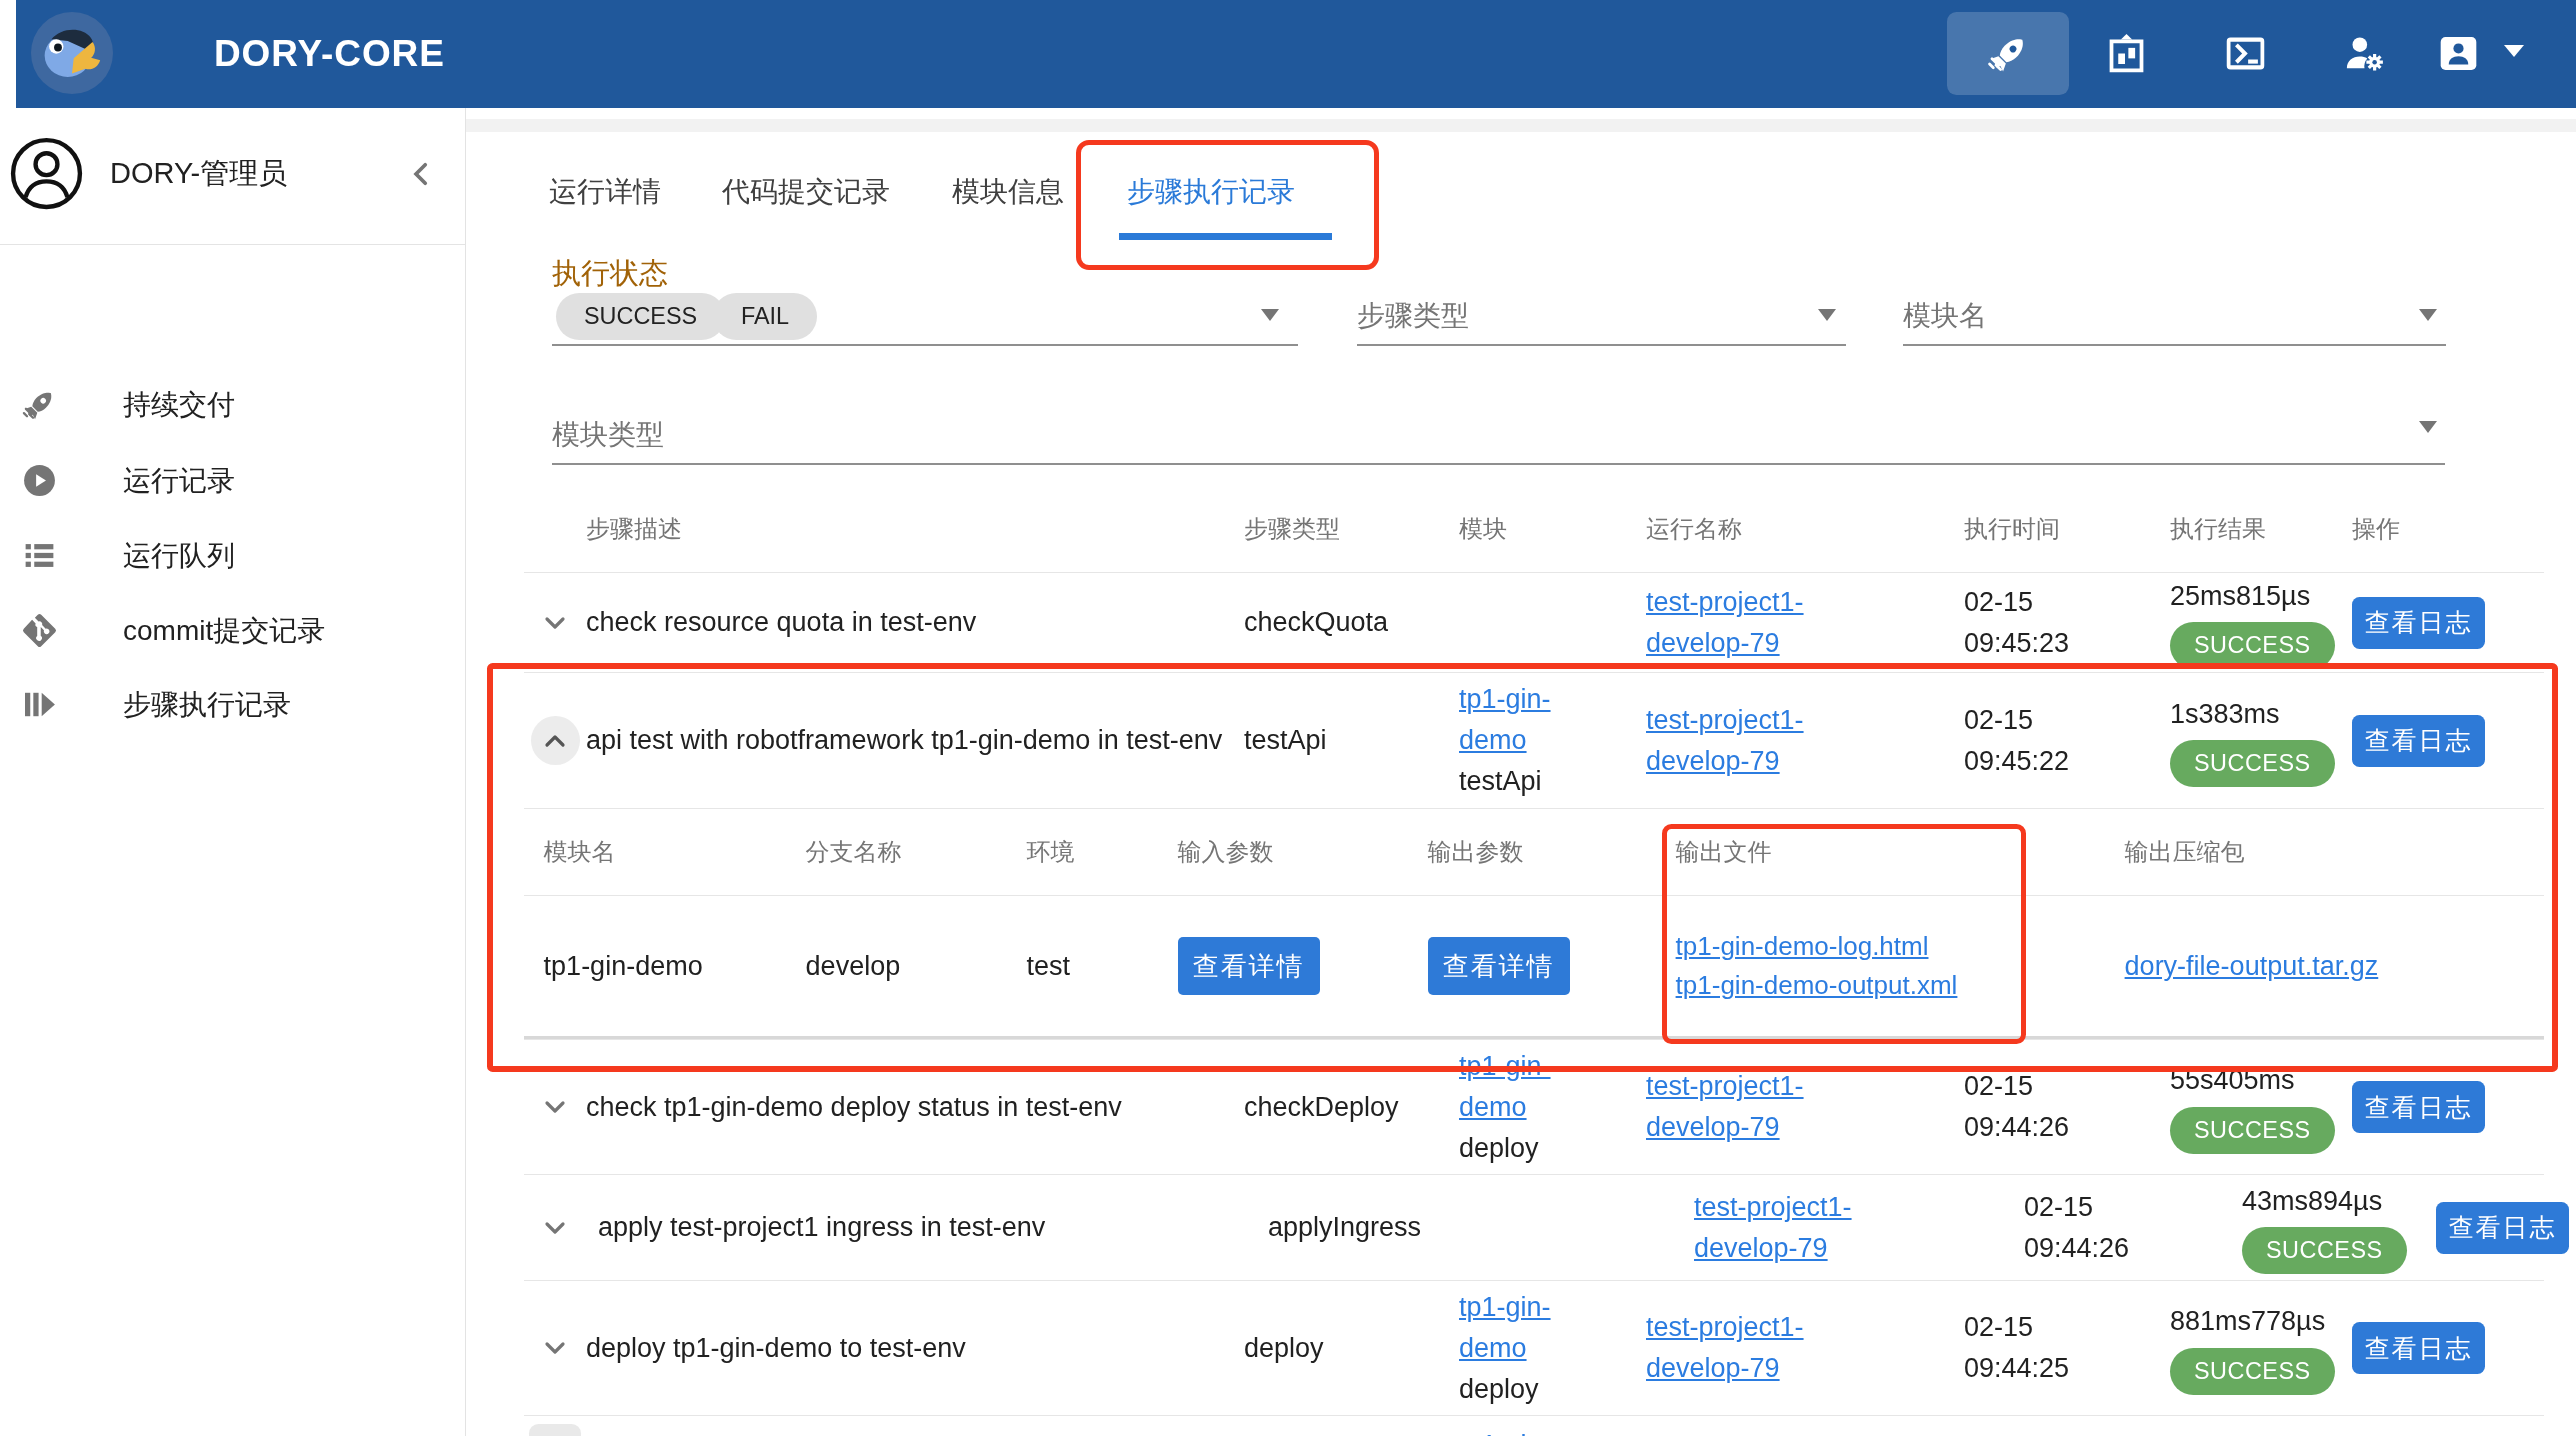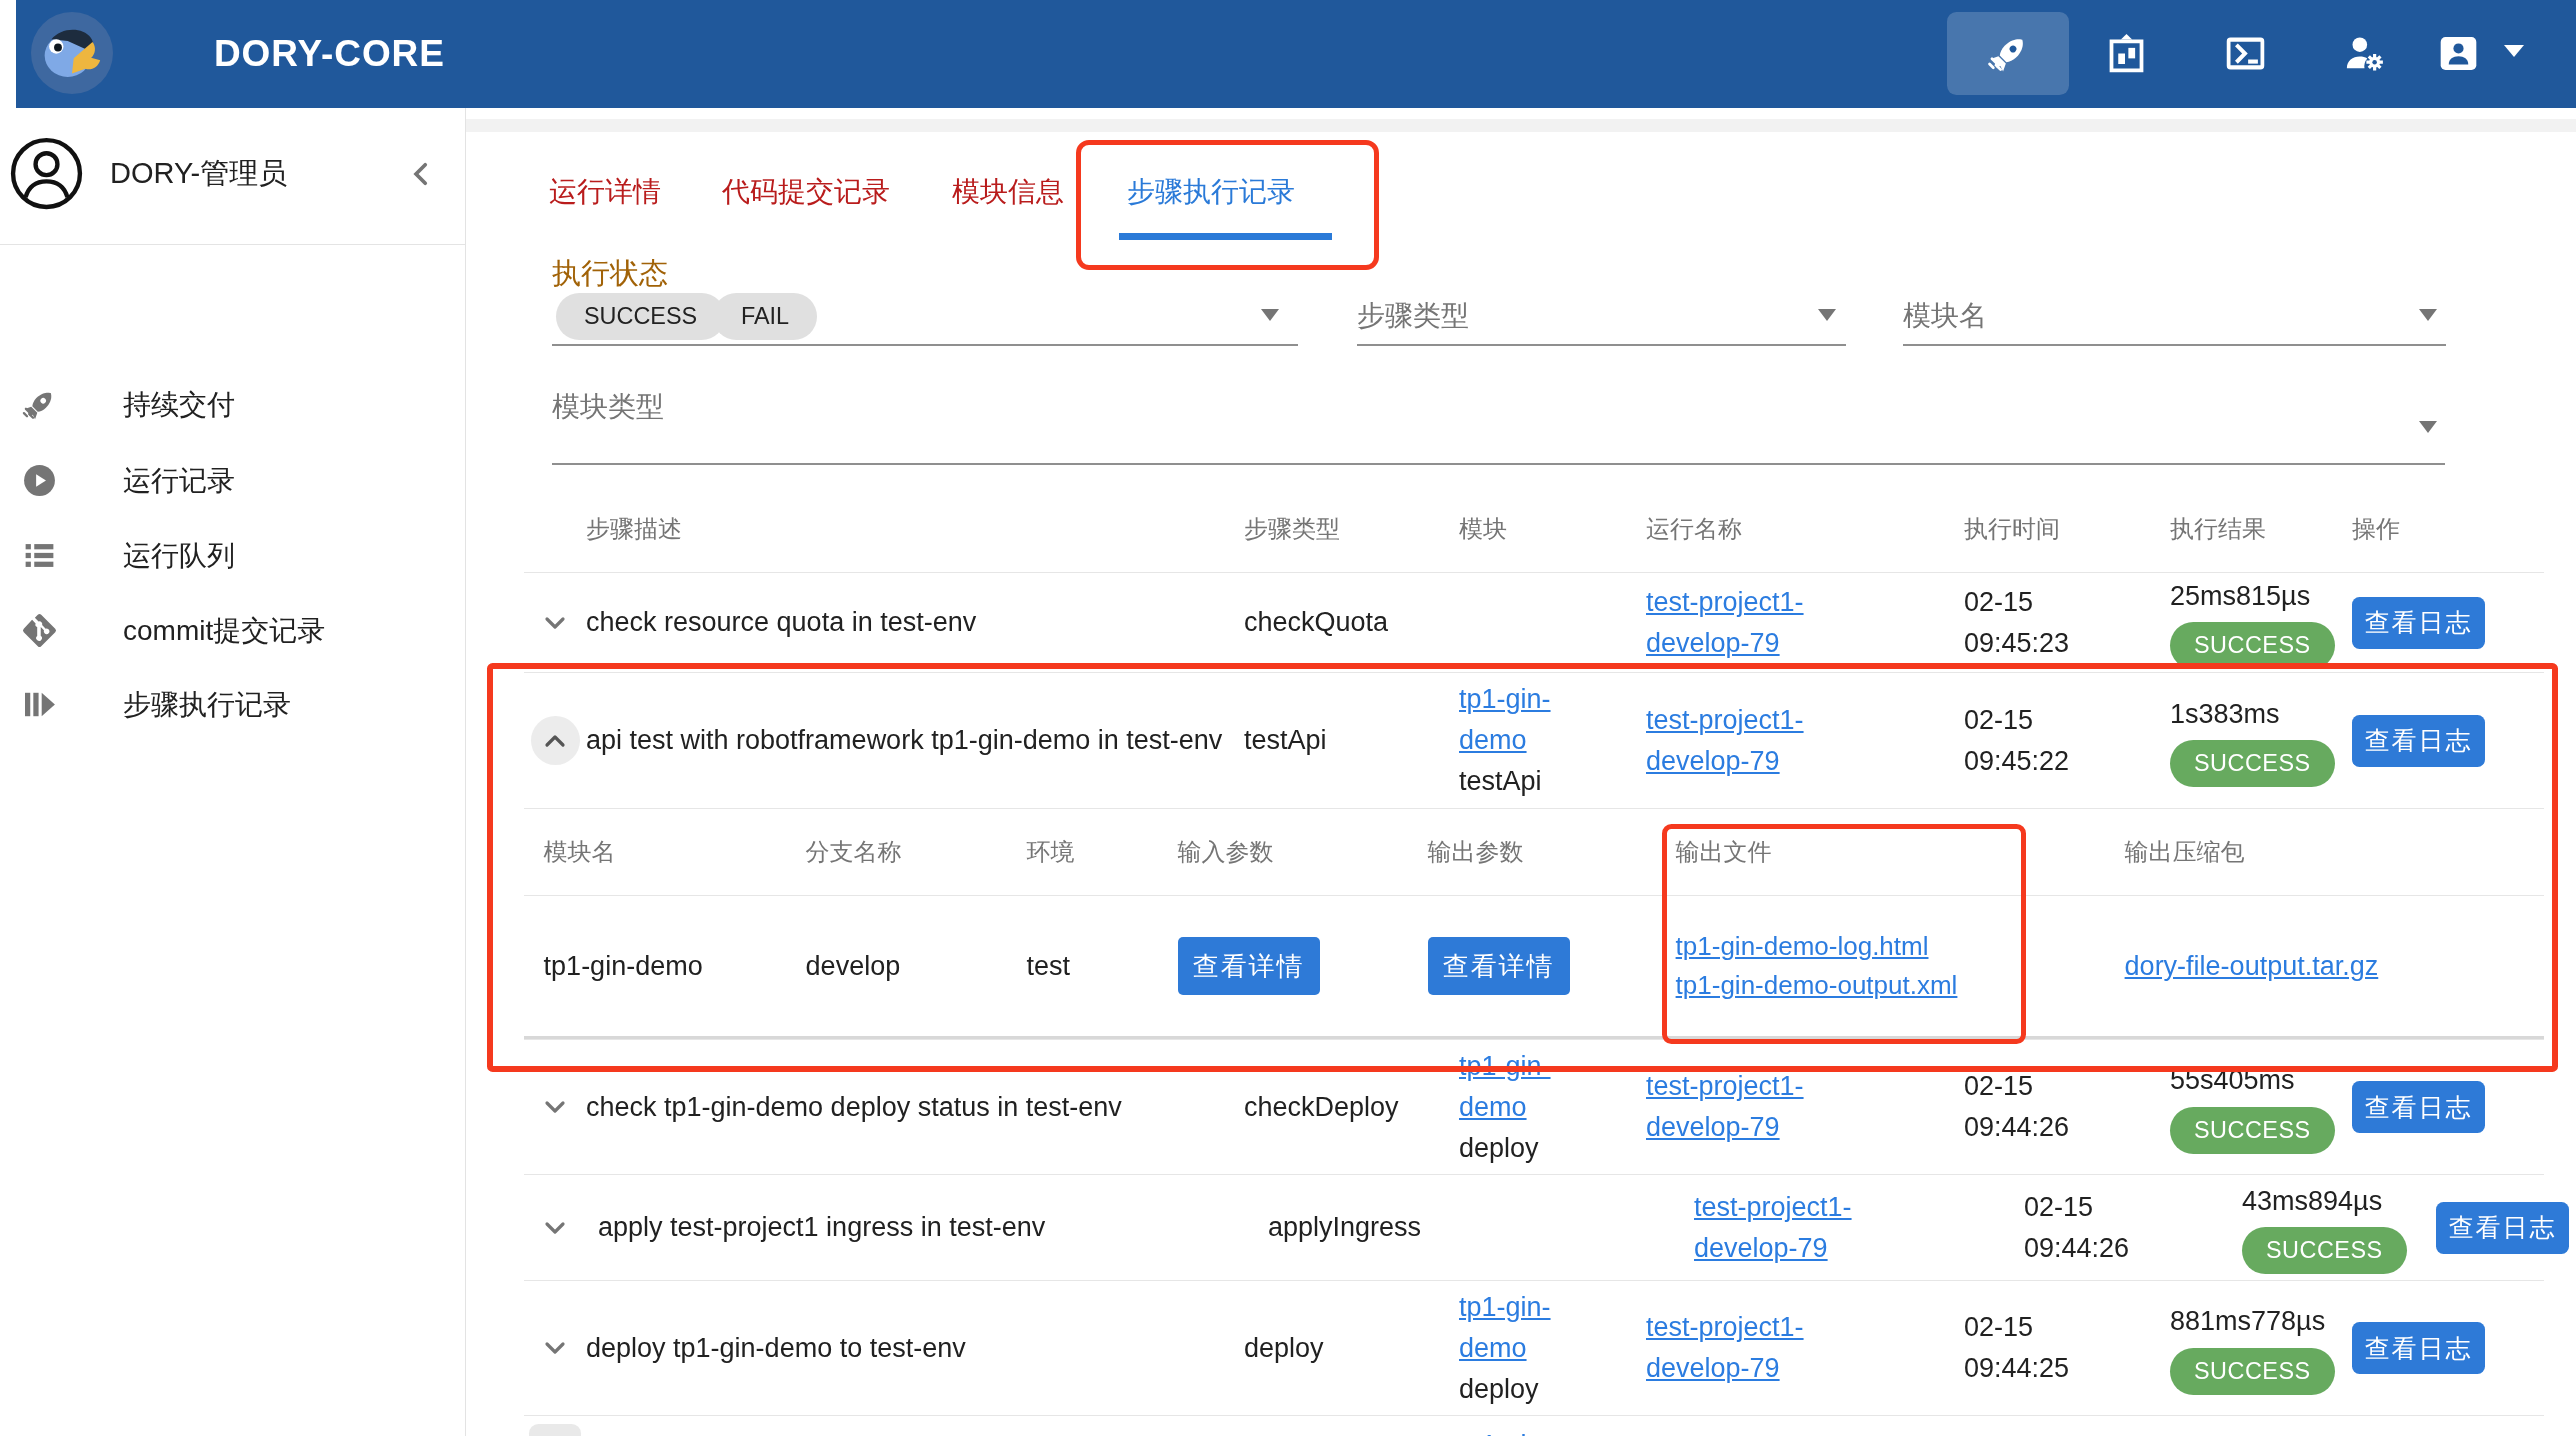--- a/index.html
+++ b/index.html
@@ -24,21 +24,21 @@
   .avatar{left:9.4px;top:28px;width:75px;height:75px;color:#111;}
   .user-name{left:110px;top:28px;height:75px;display:flex;align-items:center;font-size:29px;color:#212121;}
   .collapse{left:404px;top:49px;width:34px;height:34px;color:#757575;}
   .sb-divider{left:0;top:136px;width:465px;height:0;border-top:1.4px solid #e4e4e4;}
   .sb-item{left:0;width:465px;height:75px;display:flex;align-items:center;cursor:pointer;}
   .sb-ic{position:absolute;left:20.6px;width:37px;height:37px;color:#757575;--win:#fff;}
   .sb-label{position:absolute;left:123px;font-size:28px;color:#212121;}
 
   
   .main-strip{left:465px;top:119px;width:2111px;height:13px;background:#f2f2f2;}
-  .tab{top:166px;height:52px;display:flex;align-items:center;font-size:28px;color:#b91c1c;cursor:pointer;}
+  .tab{top:166px;height:52px;display:flex;align-items:center;font-size:28px;color:#404040;cursor:pointer;}
   .tab.active{color:#2a7ad8;}
   .tab-underline{left:1119px;top:233px;width:213px;height:6.5px;background:#2a7ad8;}
 
   
   .f-label-sm{left:552px;top:254px;font-size:29px;color:#a16207;}
   .chip{top:293px;height:47px;background:#e0e0e0;border-radius:23.4px;display:flex;align-items:center;
         justify-content:center;font-size:23.4px;color:#222;padding:0 28px;cursor:pointer;}
   .sel-label{font-size:28px;color:#757575;}
   .caret{width:0;height:0;border-left:9.4px solid transparent;border-right:9.4px solid transparent;
          border-top:12px solid #757575;}
@@ -258,21 +258,21 @@
   <div class="abs u-line" style="left:552px;top:344px;width:746px;"></div>
 
   <div class="abs sel-label" style="left:1357px;top:297px;">步骤类型</div>
   <div class="abs caret" style="left:1818px;top:309px;"></div>
   <div class="abs u-line" style="left:1357px;top:344px;width:489px;"></div>
 
   <div class="abs sel-label" style="left:1903px;top:297px;">模块名</div>
   <div class="abs caret" style="left:2419px;top:309px;"></div>
   <div class="abs u-line" style="left:1903px;top:344px;width:543px;"></div>
 
-  <div class="abs sel-label" style="left:552px;top:388px;">模块类型</div>
+  <div class="abs sel-label" style="left:552px;top:416px;">模块类型</div>
   <div class="abs caret" style="left:2419px;top:421px;"></div>
   <div class="abs u-line" style="left:552px;top:463px;width:1893px;"></div>
 
   <div class="abs tablewrap">
 
     <div class="trow head">
       <div></div>
       <div class="hcell">步骤描述</div>
       <div class="hcell">步骤类型</div>
       <div class="hcell">模块</div>

